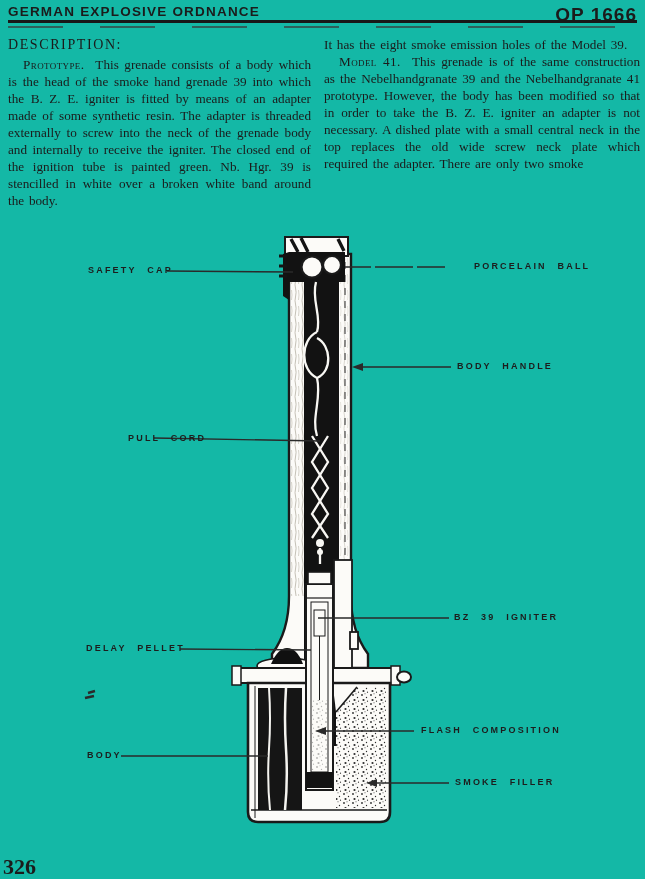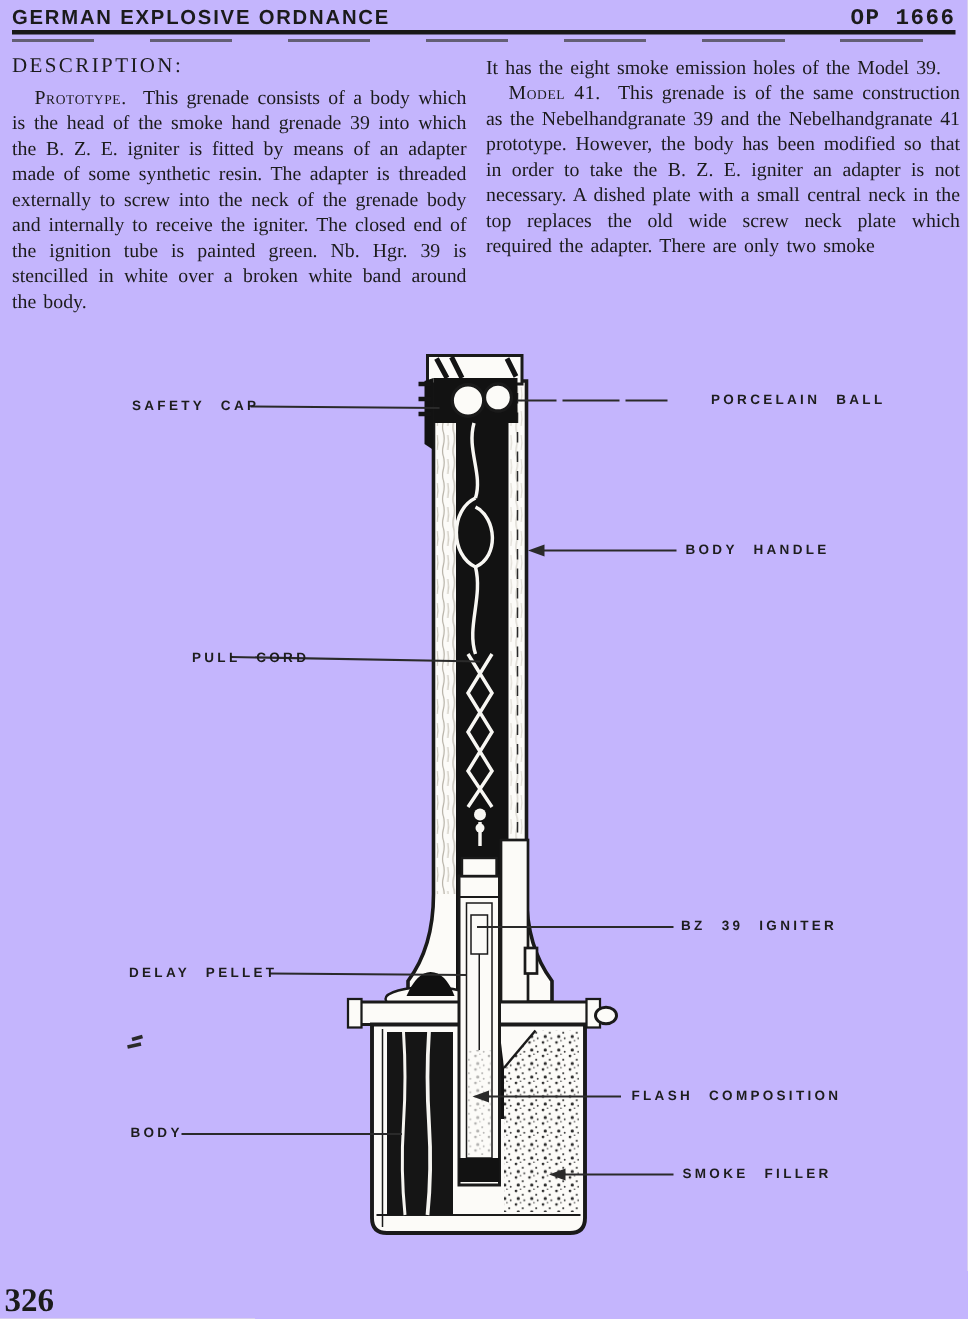--- a/index.html
+++ b/index.html
@@ -1,23 +1,23 @@
 <!DOCTYPE html>
 <html><head>
 <meta charset="utf-8">
 <style>
   html,body{margin:0;padding:0;background:#e8e6e0;}
-  .page{position:relative;width:645px;height:879px;background:#c4b5fd;
+  .page{position:relative;width:645px;height:879px;background:#14b8a6;
         font-family:"Liberation Serif",serif;color:#1b1b1b;overflow:hidden;}
 
   
   .header-left{position:absolute;left:8px;top:4px;font-family:"Liberation Sans",sans-serif;
                font-weight:bold;font-size:13.5px;letter-spacing:1.2px;}
-  .header-right{position:absolute;right:8px;top:4px;font-family:Liberation Mono, monospace;
-               font-weight:bold;font-size:15px;letter-spacing:1px;}
+  .header-right{position:absolute;right:8px;top:4px;font-family:Liberation Sans, sans-serif;
+               font-weight:bold;font-size:19px;letter-spacing:1px;}
   .rule-1{position:absolute;left:8px;right:8px;top:20px;height:2.5px;background:#181818;}
   .rule-2{position:absolute;left:8px;right:8px;top:26px;height:1.8px;opacity:.7;
           background:repeating-linear-gradient(90deg,#3a3a3a 0 55px,transparent 55px 92px);}
 
   
   .col{position:absolute;top:36px;font-size:13.2px;line-height:17px;text-align:justify;
        word-spacing:1.5px;}
   .col-left{left:8px;width:303px;}
   .col-right{left:324px;width:316px;}
   .sec-heading{font-weight:normal;font-size:14px;letter-spacing:1.6px;margin:0 0 3px 0;}

